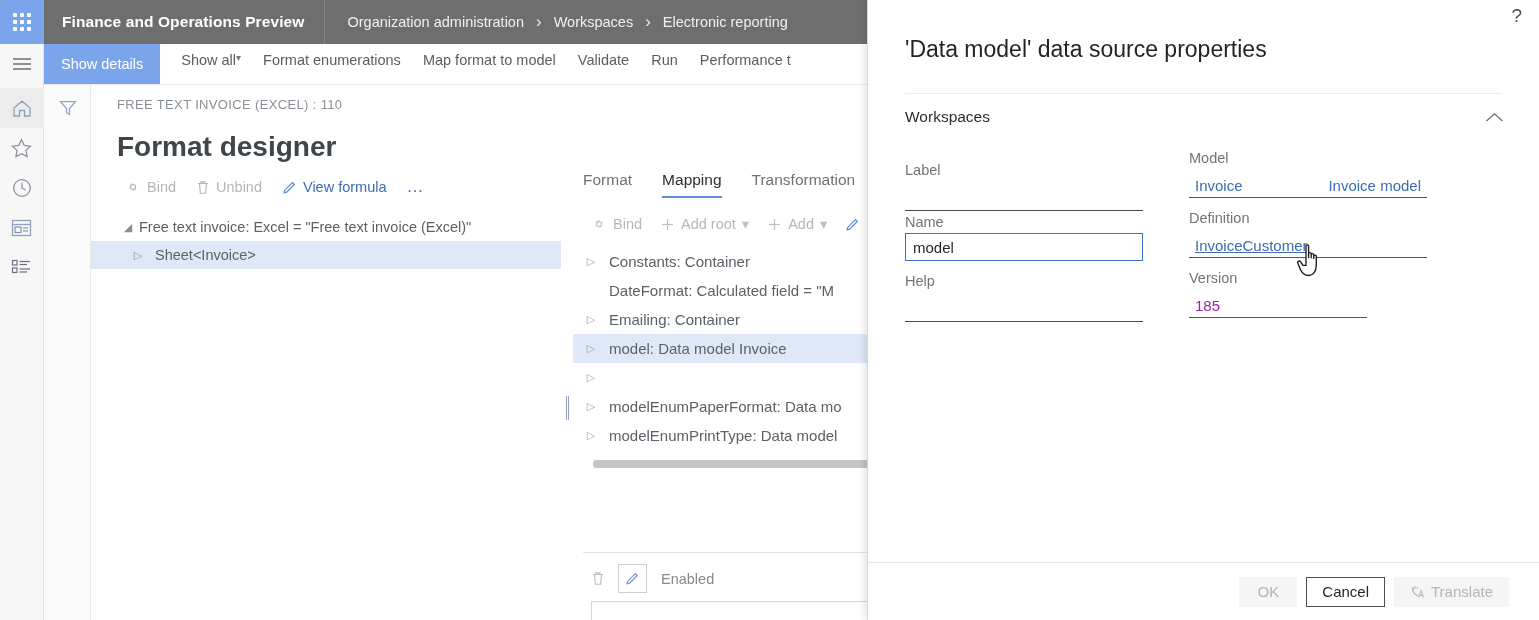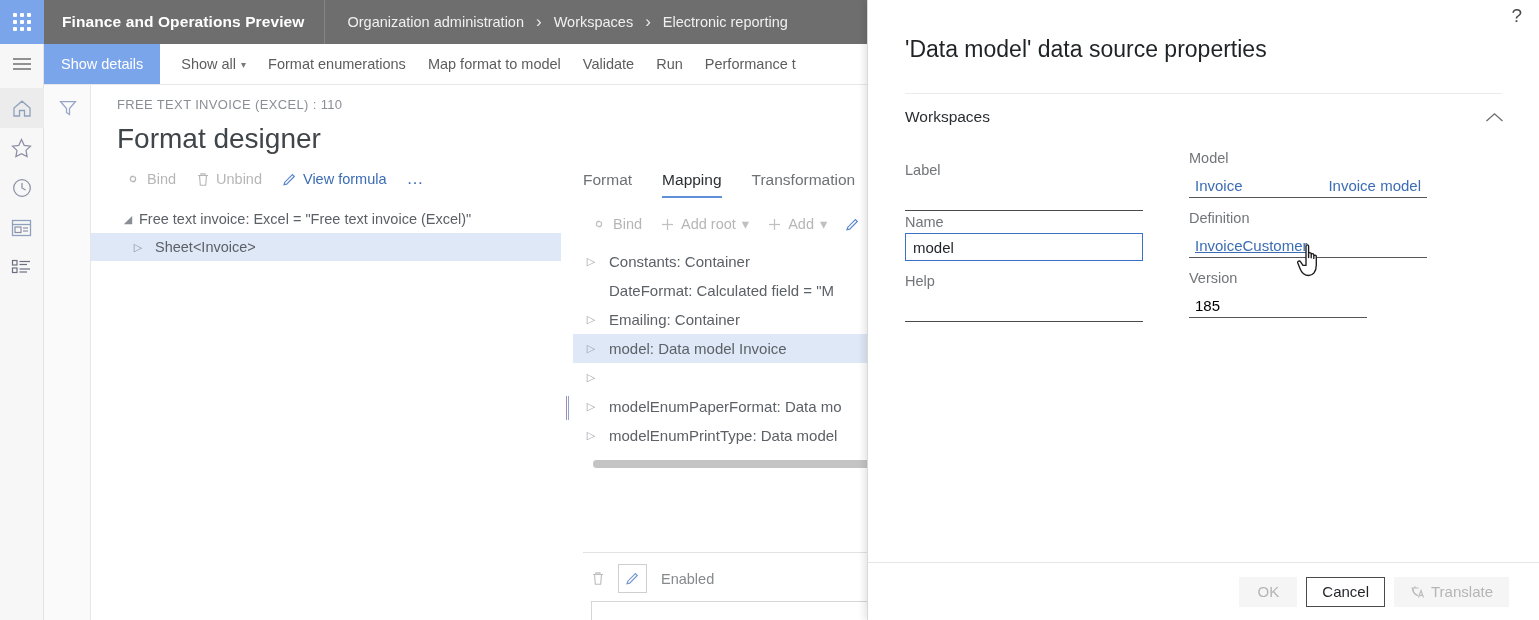--- a/index.html
+++ b/index.html
@@ -41,21 +41,21 @@
     position:absolute; left:44px; top:44px; width:1495px; height:41px;
     background:#fff; display:flex; align-items:stretch;
     border-bottom:1px solid #e8e8e8;
   }
   .tab-active {
     background:#7ba5ea; color:#fff; display:flex; align-items:center;
     padding:0 17px; font-size:14.5px; cursor:pointer; white-space:nowrap;
   }
   .pane-items { display:flex; align-items:center; gap:0; padding-left:10px; overflow:hidden;}
   .pane-btn {
-    display:flex; align-items:center; gap:5px; padding:8px 11px; height:41px;
+    display:flex; padding:8px 11px; height:41px;
     color:#5d5d5d; font-size:14.5px; cursor:pointer; white-space:nowrap;
   }
   .pane-btn .caret { font-size:10px; color:#7a7a7a; }
 
   
   .rail {
     position:absolute; left:0; top:44px; width:44px; height:576px;
     background:#f7f7f7; border-right:1px solid #e2e2e2;
     display:flex; flex-direction:column; align-items:center;
   }
@@ -73,21 +73,21 @@
   }
   .filtericon { margin:14px auto 0; width:47px; display:flex; justify-content:center; cursor:pointer;}
 
   
   .work { position:absolute; left:91px; top:85px; width:1448px; height:535px; background:#fff; }
 
   .page-caption { padding:12px 0 0 26px; }
   .caption-small {
     font-size:13px; color:#8a8f96; letter-spacing:.35px; text-transform:uppercase;
   }
-  .caption-title { font-size:28px; color:#3f4549; margin-top:11px; font-weight:400; }
+  .caption-title { font-size:28px; color:#3f4549; margin-top:19px; font-weight:700; }
 
   
   .designer-toolbar {
     display:flex; align-items:center; gap:4px; padding:10px 0 0 26px;
   }
   .tbtn { display:flex; align-items:center; gap:6px; padding:4px 8px; font-size:14.5px; cursor:pointer; }
   .tbtn.dis { color:#b6b6b6; }
   .tbtn.act { color:#3b6cb4; }
   .tbtn .ell { letter-spacing:2px; color:#3b6cb4; font-size:17px; }
 
@@ -158,21 +158,21 @@
     height:28px; border:1.6px solid #3a71c4; display:flex; align-items:center;
     padding:0 7px; font-size:15px; color:#1f2326; background:#fff;
   }
   .fld-line { height:30px; border-bottom:1px solid #4a4a4a; }
   .fld-lookup {
     height:29px; border-bottom:1px solid #575757; display:flex; align-items:flex-end;
     justify-content:space-between; padding:0 6px 3px 6px;
   }
   .lnk { color:#3b6cb4; font-size:15px; cursor:pointer; }
   .lnk.u { text-decoration:underline; }
-  .fld-val { height:29px; border-bottom:1px solid #575757; display:flex; align-items:flex-end; padding:0 0 3px 6px; font-size:15px; color:#000000;}
+  .fld-val { height:29px; border-bottom:1px solid #575757; display:flex; align-items:flex-end; padding:0 0 3px 6px; font-size:15px; color:#a21caf;}
 
   .gap-lab { margin-top:12px; }
 
   .dlg-foot {
     position:absolute; left:0; bottom:0; width:675px; height:58px;
     border-top:1px solid #e6e6e6; display:flex; align-items:center; justify-content:flex-end;
     gap:9px; padding-right:34px;
   }
   .dbtn {
     min-width:58px; height:30px; padding:0 15px; font-size:15px;

